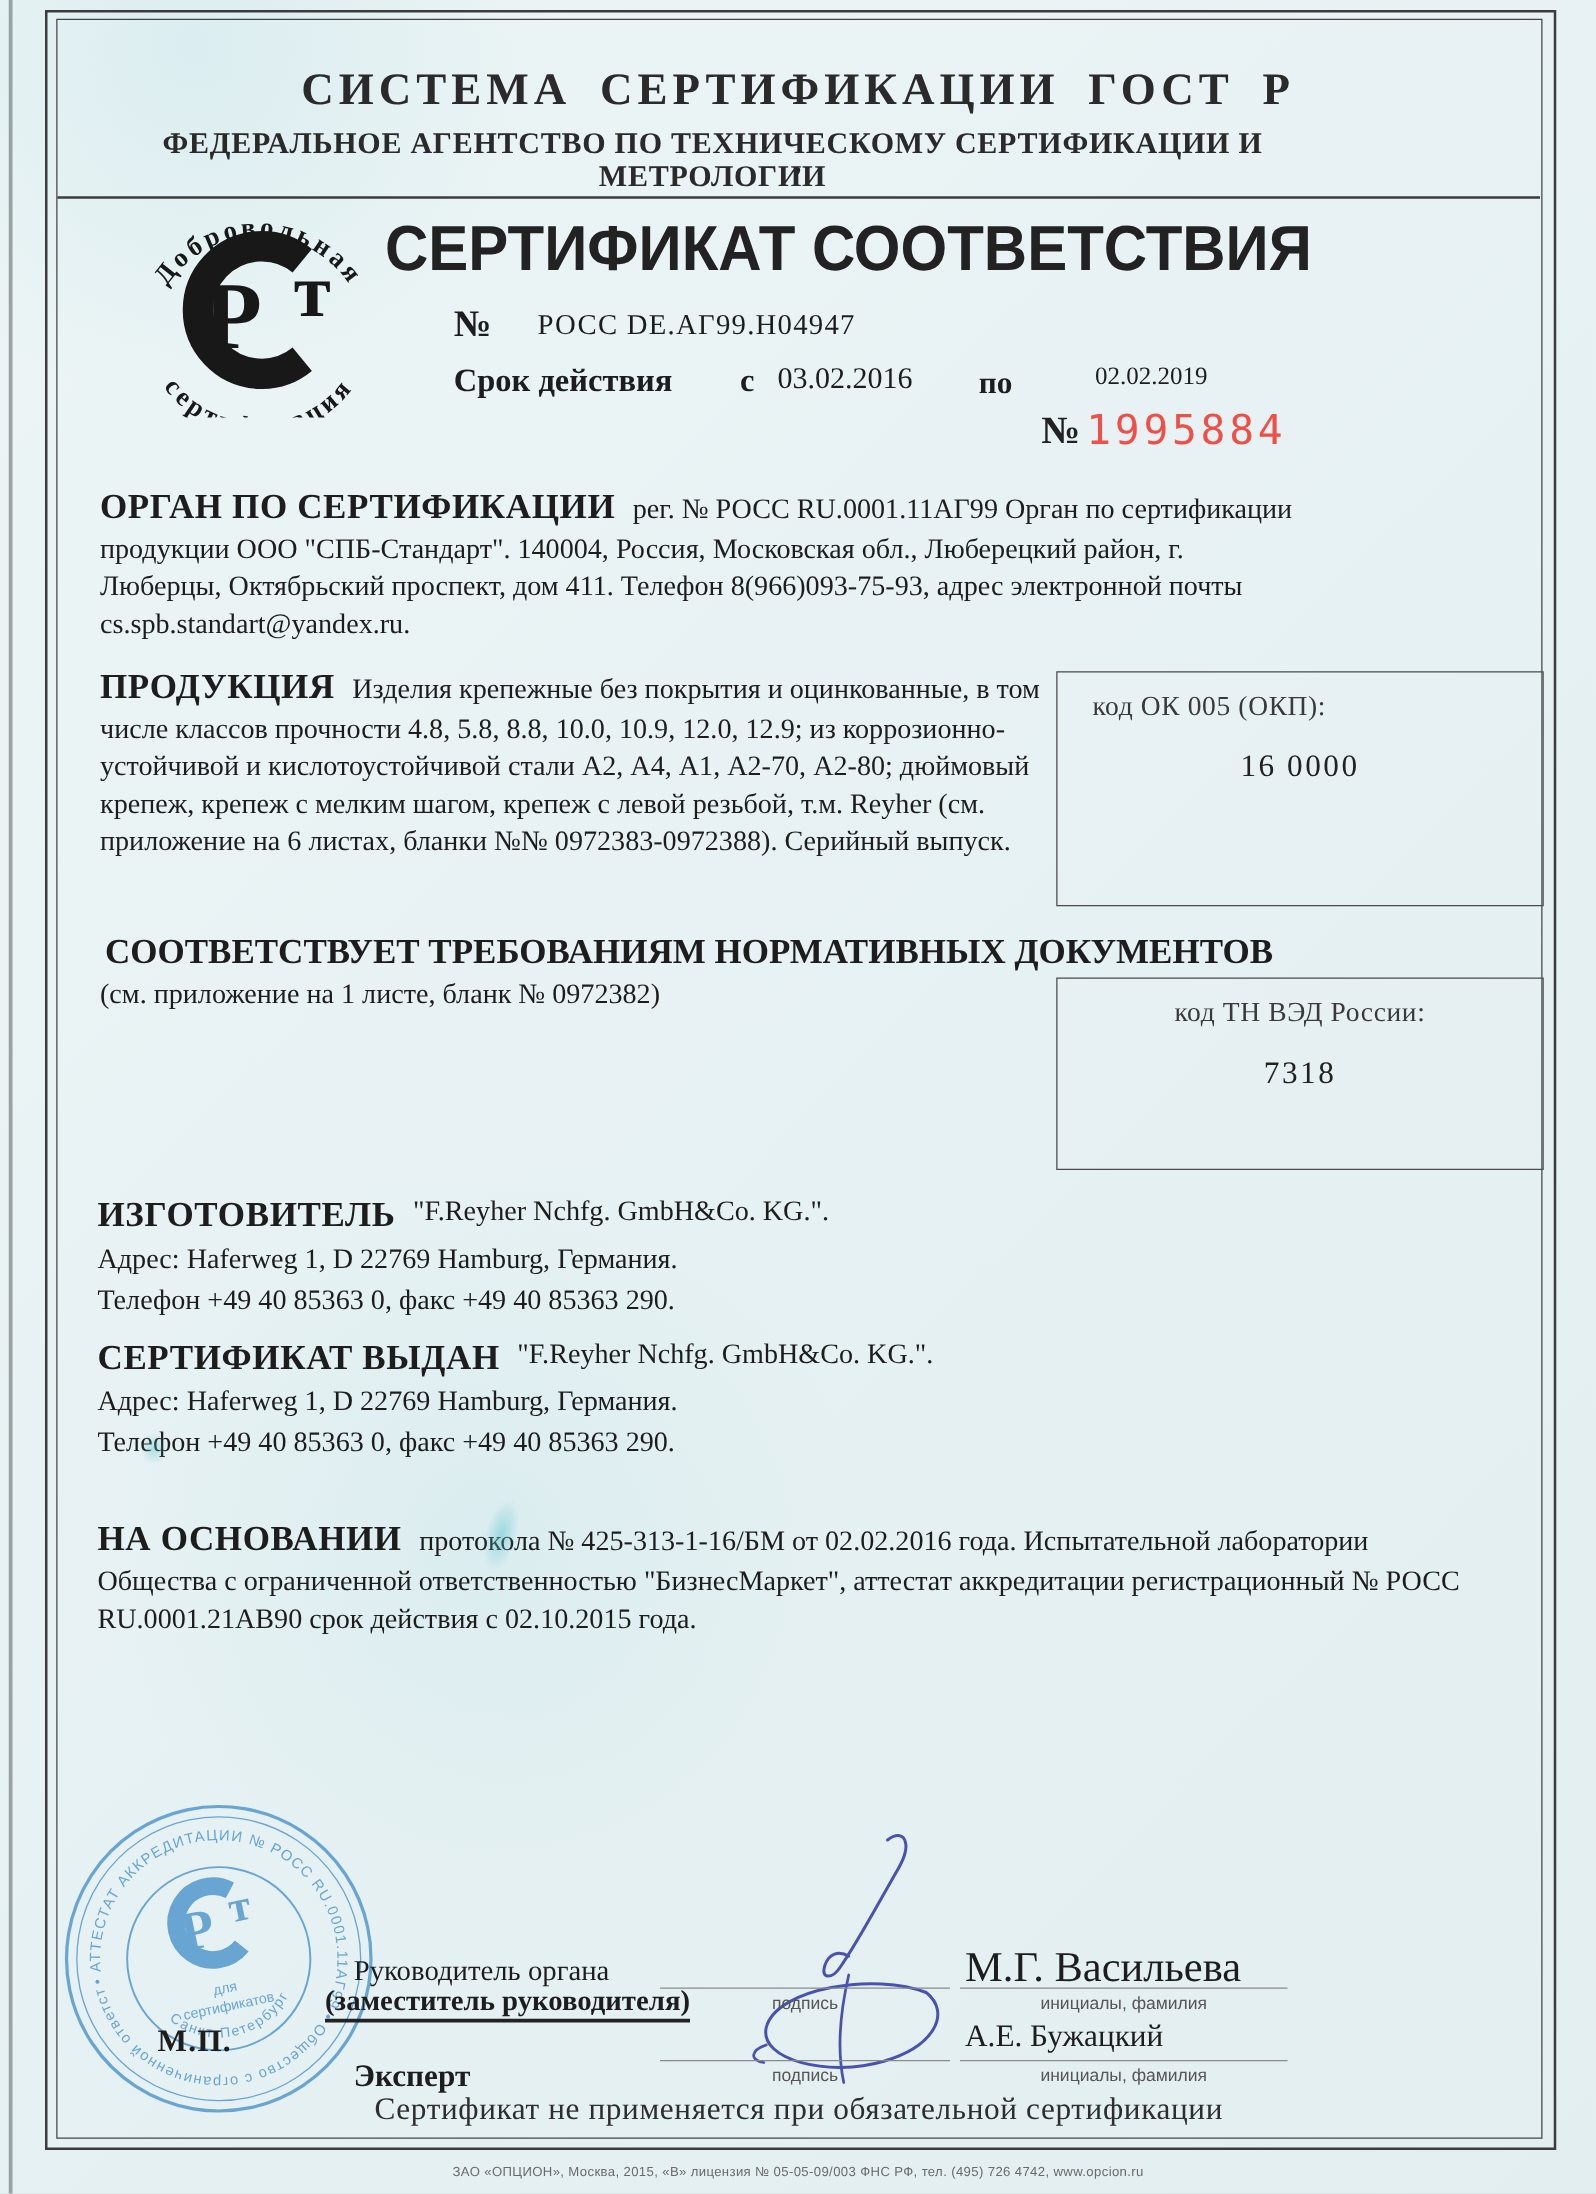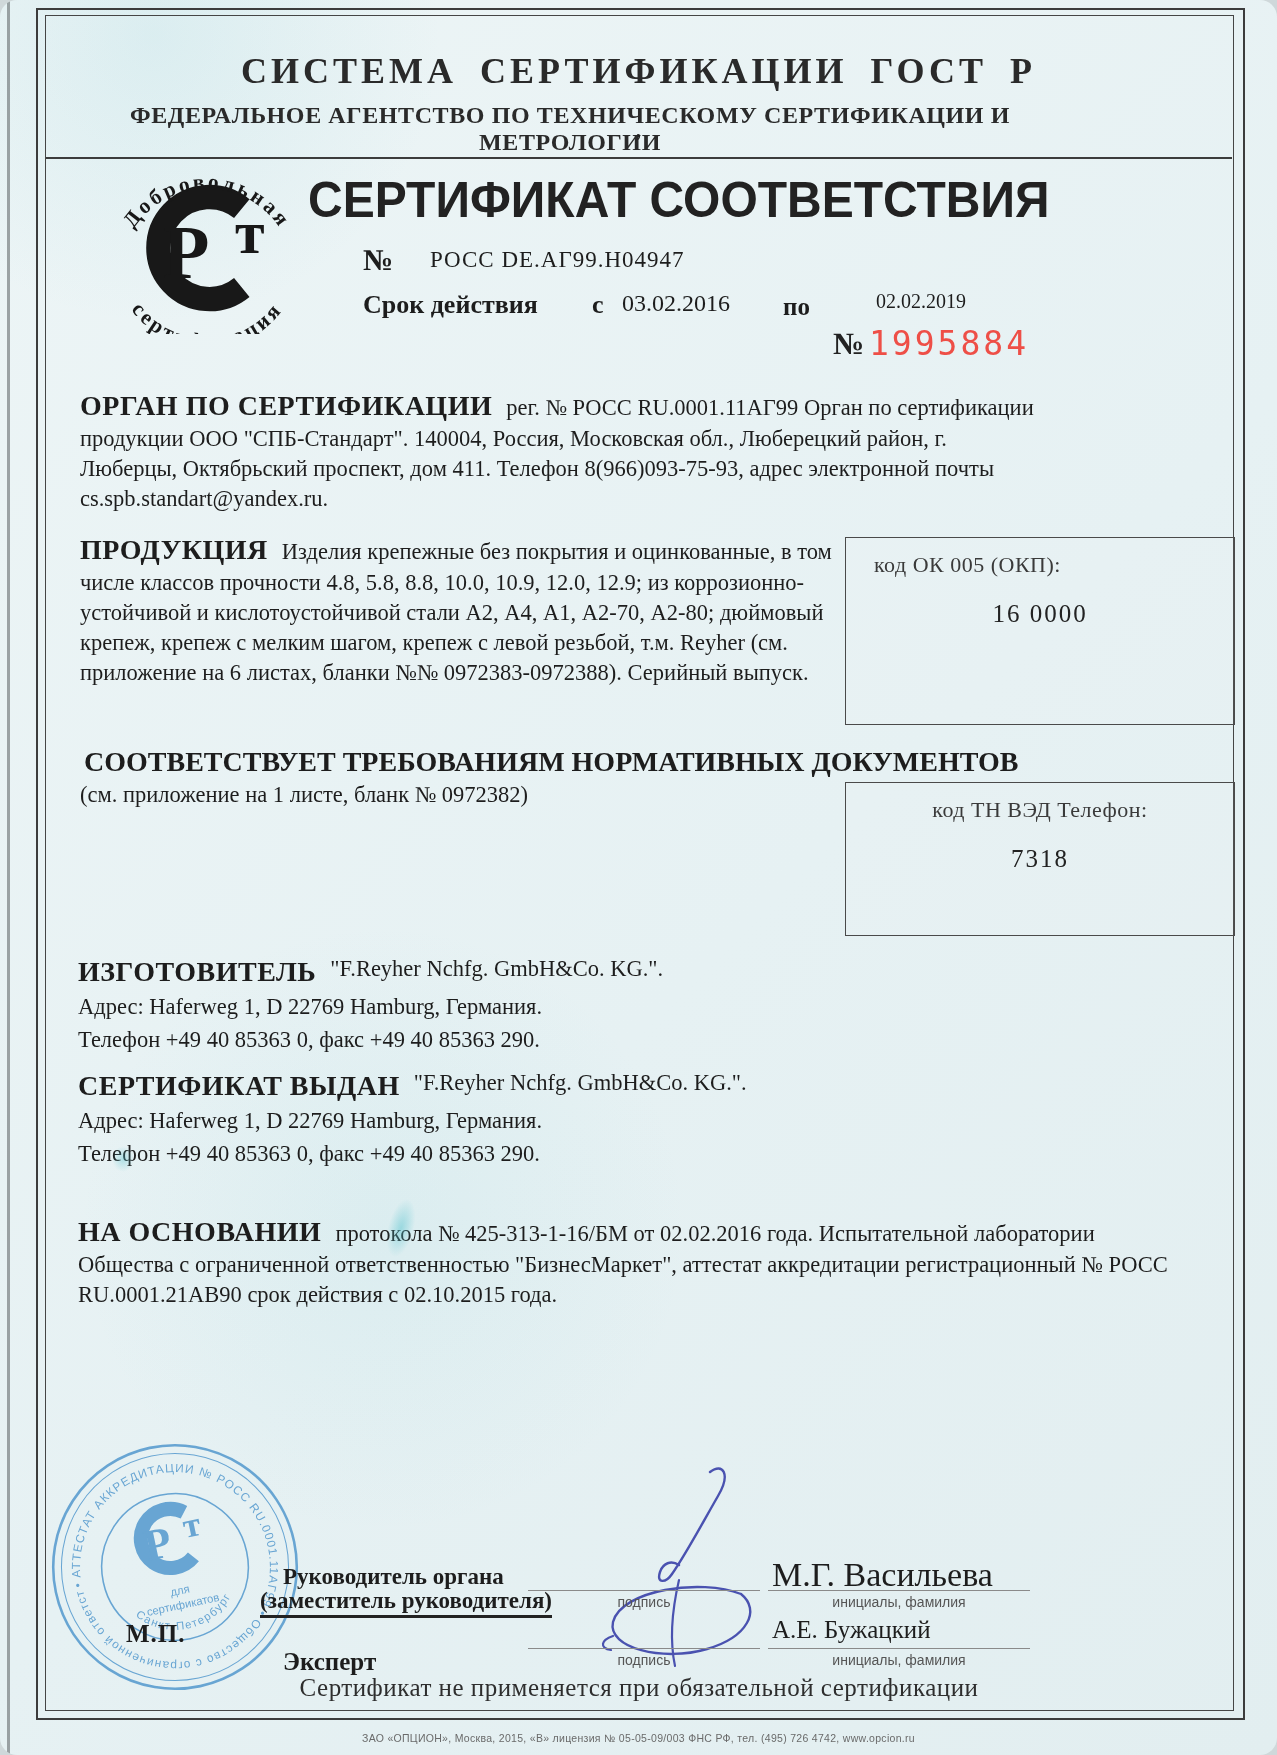--- a/index.html
+++ b/index.html
@@ -1,21 +1,21 @@
 <!DOCTYPE html>
 <html><head>
 <meta charset="utf-8">
 <style>
   html,body{margin:0;padding:0;background:#cfd8da;}
   .page{position:relative;width:1277px;height:1755px;margin:0 auto;overflow:hidden;
         background:
           radial-gradient(circle at 12% 2%, rgba(140,205,215,.18) 0, rgba(140,205,215,0) 14%),
           radial-gradient(circle at 30% 70%, rgba(120,200,210,.10) 0, rgba(120,200,210,0) 20%),
           linear-gradient(135deg,#edf5f6 0%,#e6f1f3 55%,#e2eef0 100%);
-        font-family:"Liberation Serif", serif;color:#1d1d1d;border-radius:17px;}
+        font-family:"Liberation Serif", serif;color:#1d1d1d;}
   .abs{position:absolute;}
   
   .frame-outer{left:36px;top:8px;width:1205px;height:1708px;border:2px solid #3c3c3c;}
   .frame-inner{left:45px;top:15px;width:1187px;height:1694px;border:1.5px solid #454545;}
   .header-divider{left:46px;top:157px;width:1186px;border-top:2px solid #3c3c3c;height:0;}
   .scan-edge{left:7px;top:0;width:3px;height:1755px;background:#5a5f60;opacity:.55;}
   
   .h-line1{top:50px;left:0;width:1277px;text-align:center;font-size:36px;font-weight:bold;
            letter-spacing:4px;word-spacing:10px;color:#2a2a2a;}
   .h-line2{top:102px;left:40px;width:1060px;text-align:center;font-size:24px;font-weight:bold;
@@ -53,21 +53,21 @@
   .conf-label{top:746px;left:84px;font-size:28px;font-weight:bold;letter-spacing:0;}
   .conf-note{top:782px;left:80px;font-size:22.5px;}
   
   .blk-line1{white-space:nowrap;}
   .blk{font-size:22.5px;line-height:33px;}
   .blk .name{vertical-align:5px;}
   .b-man{top:952px;left:78px;width:1000px;}
   .b-iss{top:1066px;left:78px;width:1000px;}
   
   .mp{top:1588px;left:126px;font-size:25px;font-weight:bold;letter-spacing:1px;margin-top:32px;}
-  .role1{top:1564px;left:283px;font-size:23px;font-weight:bold;white-space:nowrap;}
+  .role1{top:1564px;left:283px;font-size:23px;font-weight:normal;white-space:nowrap;}
   .role2{top:1588px;left:260px;font-size:23px;font-weight:bold;border-bottom:3px solid #222;
          padding-bottom:1px;white-space:nowrap;}
   .expert{top:1648px;left:283px;font-size:25px;font-weight:bold;}
   .sline{border-top:1.5px solid #8a8a8a;height:0;}
   .sl-sig1{top:1590px;left:528px;width:232px;}
   .sl-nam1{top:1590px;left:768px;width:262px;}
   .sl-sig2{top:1648px;left:528px;width:232px;}
   .sl-nam2{top:1648px;left:768px;width:262px;}
   .cap{font-family:"Liberation Sans",sans-serif;font-size:14px;color:#555;text-align:center;}
   .c-sig1{top:1594px;left:528px;width:232px;}
@@ -142,21 +142,21 @@
 
   <div class="abs code-box box-okp">
     <span class="box-label">код ОК 005 (ОКП):</span>
     <span class="box-value">16 0000</span>
   </div>
 
   <div class="abs conf-label">СООТВЕТСТВУЕТ ТРЕБОВАНИЯМ НОРМАТИВНЫХ ДОКУМЕНТОВ</div>
   <div class="abs conf-note">(см. приложение на 1 листе, бланк № 0972382)</div>
 
   <div class="abs code-box box-tnved">
-    <span class="box-label-c">код ТН ВЭД Телефон:</span>
+    <span class="box-label-c">код ТН ВЭД России:</span>
     <span class="box-value">7318</span>
   </div>
 
   <div class="abs blk b-man">
     <div class="blk-line1"><b class="lbl">ИЗГОТОВИТЕЛЬ</b><span class="name">"F.Reyher Nchfg. GmbH&amp;Co. KG.".</span></div>
     <div>Адрес: Haferweg 1, D 22769 Hamburg, Германия.</div>
     <div>Телефон +49 40 85363 0, факс +49 40 85363 290.</div>
   </div>
 
   <div class="abs blk b-iss">

